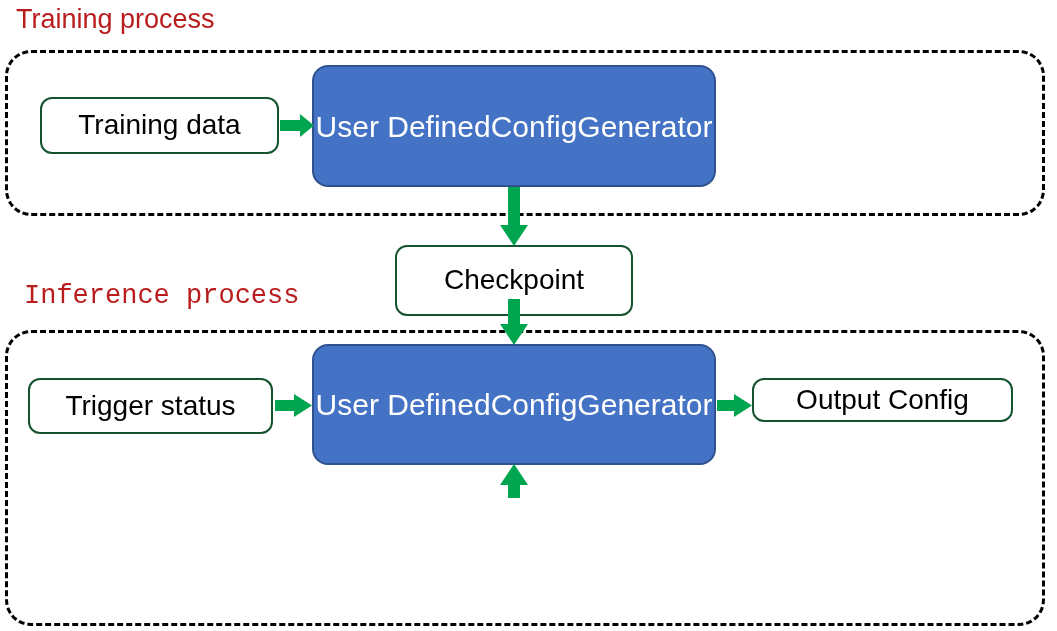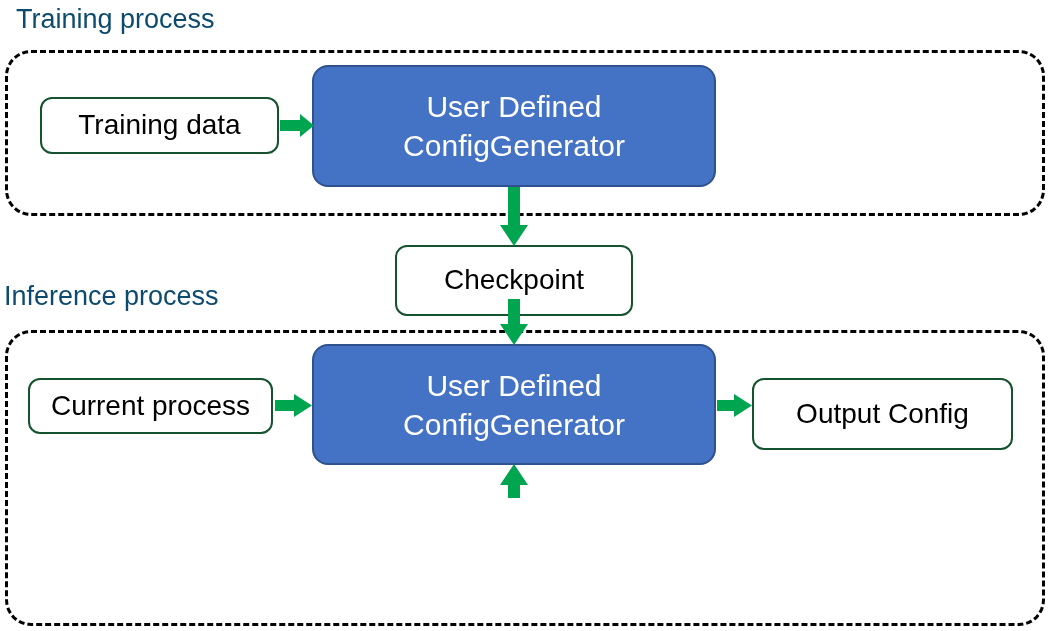--- a/index.html
+++ b/index.html
@@ -16,26 +16,26 @@
     height: 631px;
     background: #ffffff;
     overflow: hidden;
   }
 
   
   .section-label {
     position: absolute;
     font-size: 27px;
     line-height: 1;
-    color: #0c4a6e;
+    color: #b91c1c;
     white-space: nowrap;
     font-family: "Liberation Sans", sans-serif;
   }
   #label-training { left: 16px; top: 6px; }
-  #label-inference { left: 4px; top: 283px; }
+  #label-inference { left: 24px; top: 283px; font-family: Liberation Mono, monospace; }
 
   
   .process-container {
     position: absolute;
     border: 3px dashed #000000;
     border-radius: 26px;
     background: transparent;
     box-sizing: border-box;
   }
   #container-training  { left: 5px;  top: 50px;  width: 1040px; height: 166px; }
@@ -54,28 +54,28 @@
     color: #000000;
     font-size: 28px;
     line-height: 1.15;
     white-space: nowrap;
     font-family: "Liberation Sans", sans-serif;
   }
 
   #node-training-data  { left: 40px;  top: 97px;  width: 239px; height: 57px; }
   #node-checkpoint     { left: 395px; top: 245px; width: 238px; height: 71px; }
   #node-current-status { left: 28px;  top: 378px; width: 245px; height: 56px; }
-  #node-output-config  { left: 752px; top: 378px; width: 261px; height: 72px; }
+  #node-output-config  { left: 752px; top: 378px; width: 261px; height: 44px; }
 
   
   .node-primary {
     position: absolute;
     box-sizing: border-box;
     display: flex;
-    flex-direction: column;
+    flex-direction: row;
     align-items: center;
     justify-content: center;
     background: #4472C4;
     border: 2px solid #2F528F;
     border-radius: 16px;
     color: #ffffff;
     font-size: 30px;
     line-height: 1.3;
     white-space: nowrap;
     font-family: "Liberation Sans", sans-serif;
@@ -133,21 +133,21 @@
   <div class="node-primary" id="node-generator-training">
     <span>User Defined</span>
     <span>ConfigGenerator</span>
   </div>
 
   <div class="node" id="node-checkpoint">
     <span>Checkpoint</span>
   </div>
 
   <div class="node" id="node-current-status">
-    <span>Current process</span>
+    <span>Trigger status</span>
   </div>
 
   <div class="node-primary" id="node-generator-inference">
     <span>User Defined</span>
     <span>ConfigGenerator</span>
   </div>
 
   <div class="node" id="node-output-config">
     <span>Output Config</span>
   </div>

